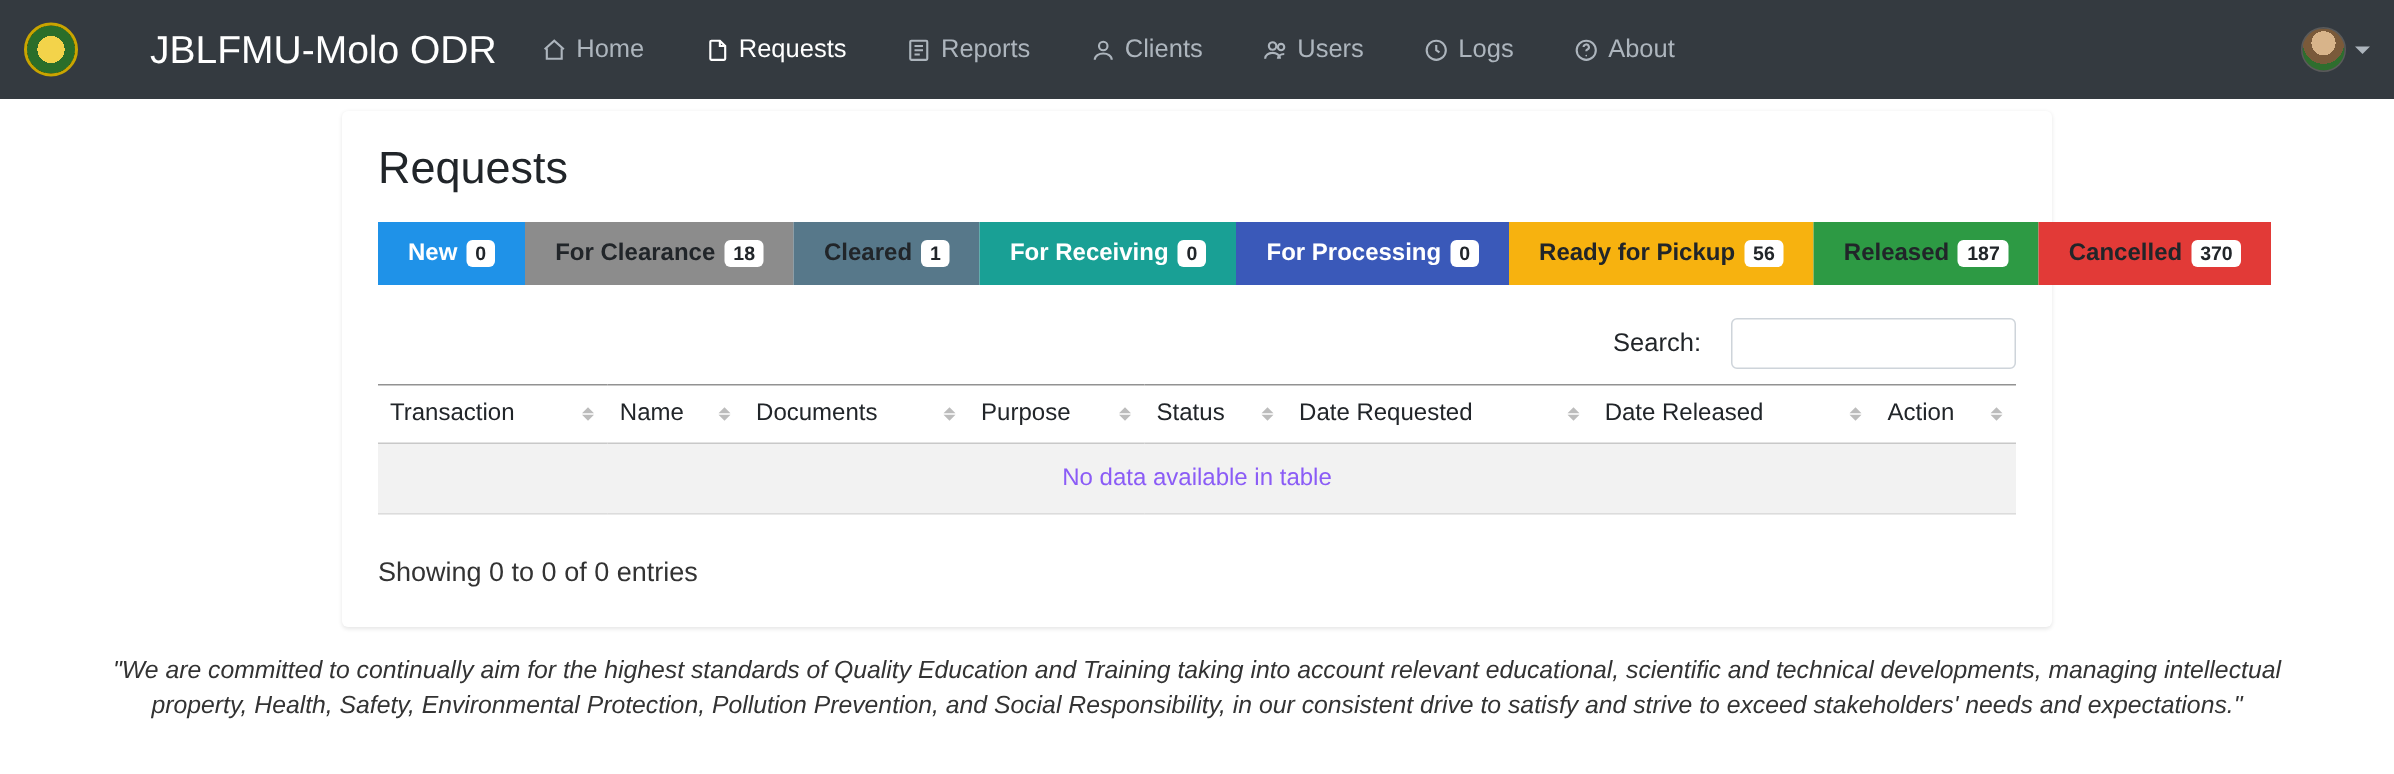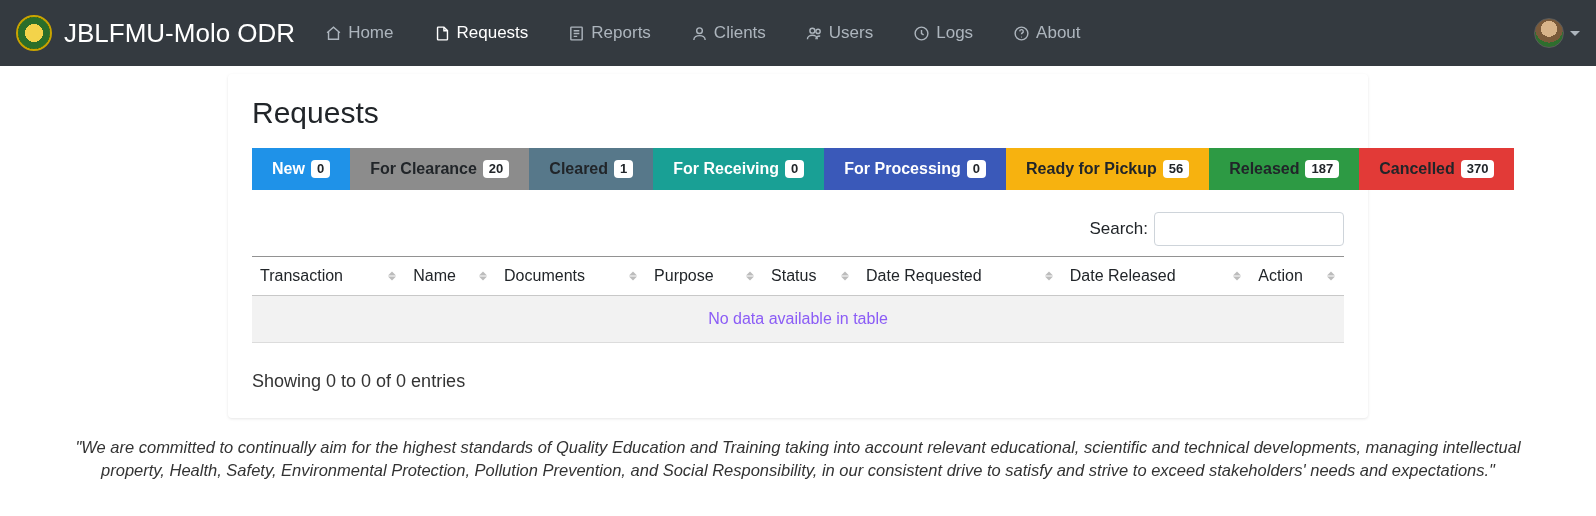--- a/index.html
+++ b/index.html
@@ -18,20 +18,21 @@
     padding: 0 16px;
     color: #c9c9c9;
   }
   .brand {
     display: flex;
     align-items: center;
     color: #fff;
     font-size: 26px;
     font-weight: 400;
     margin-right: 20px;
+    gap: 36px;
   }
   .brand .logo {
     width: 36px; height: 36px; border-radius: 50%;
     background: radial-gradient(circle at 50% 50%, #f3d34a 0 40%, #2a6e2a 40% 70%, #0b3b0b 70% 100%);
     margin-right: 12px;
     border: 2px solid #c9a400;
   }
   .nav-links { display: flex; align-items: center; gap: 20px; }
   .nav-item {
     display: flex; align-items: center; gap: 6px;
@@ -108,21 +109,21 @@
   .tab-teal   { background: #19a095; color: #fff; }
   .tab-indigo { background: #3a59b9; color: #fff; }
   .tab-yellow { background: #f7b20f; color: #212529; }
   .tab-green  { background: #2d9a44; color: #212529; }
   .tab-red    { background: #e23a37; color: #212529; }
   
   .search-row {
     display: flex;
     justify-content: flex-end;
     align-items: center;
-    gap: 6px;
+    gap: 20px;
     margin: 22px 0 10px;
     font-size: 17px;
   }
   .search-row input {
     width: 190px;
     height: 34px;
     border: 1px solid #ced4da;
     border-radius: 4px;
     padding: 4px 8px;
     font-size: 15px;
@@ -258,21 +259,21 @@
   <div class="card">
     <div class="page-title">Requests</div>
 
     <div class="status-tabs">
       <div class="status-tab tab-blue">
         <span>New</span>
         <span class="badge">0</span>
       </div>
       <div class="status-tab tab-gray">
         <span>For Clearance</span>
-        <span class="badge">20</span>
+        <span class="badge">18</span>
       </div>
       <div class="status-tab tab-slate">
         <span>Cleared</span>
         <span class="badge">1</span>
       </div>
       <div class="status-tab tab-teal">
         <span>For Receiving</span>
         <span class="badge">0</span>
       </div>
       <div class="status-tab tab-indigo">

